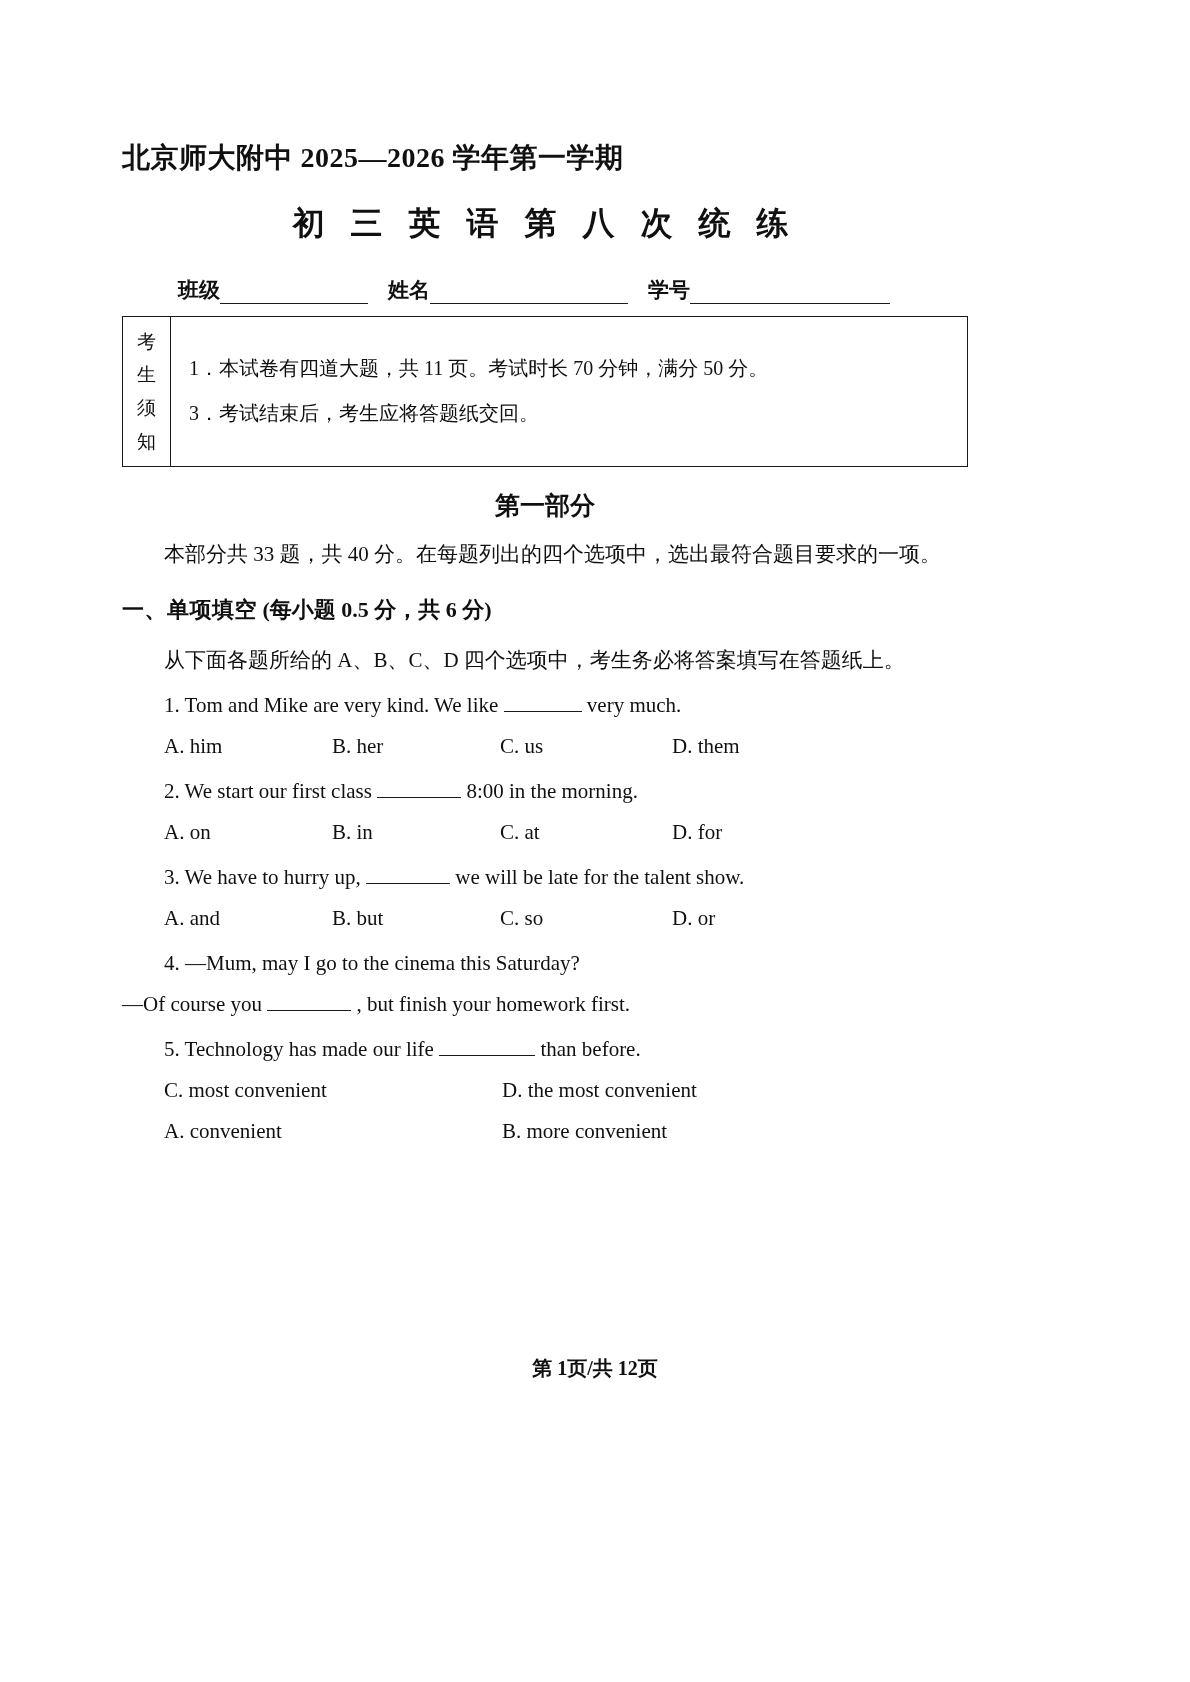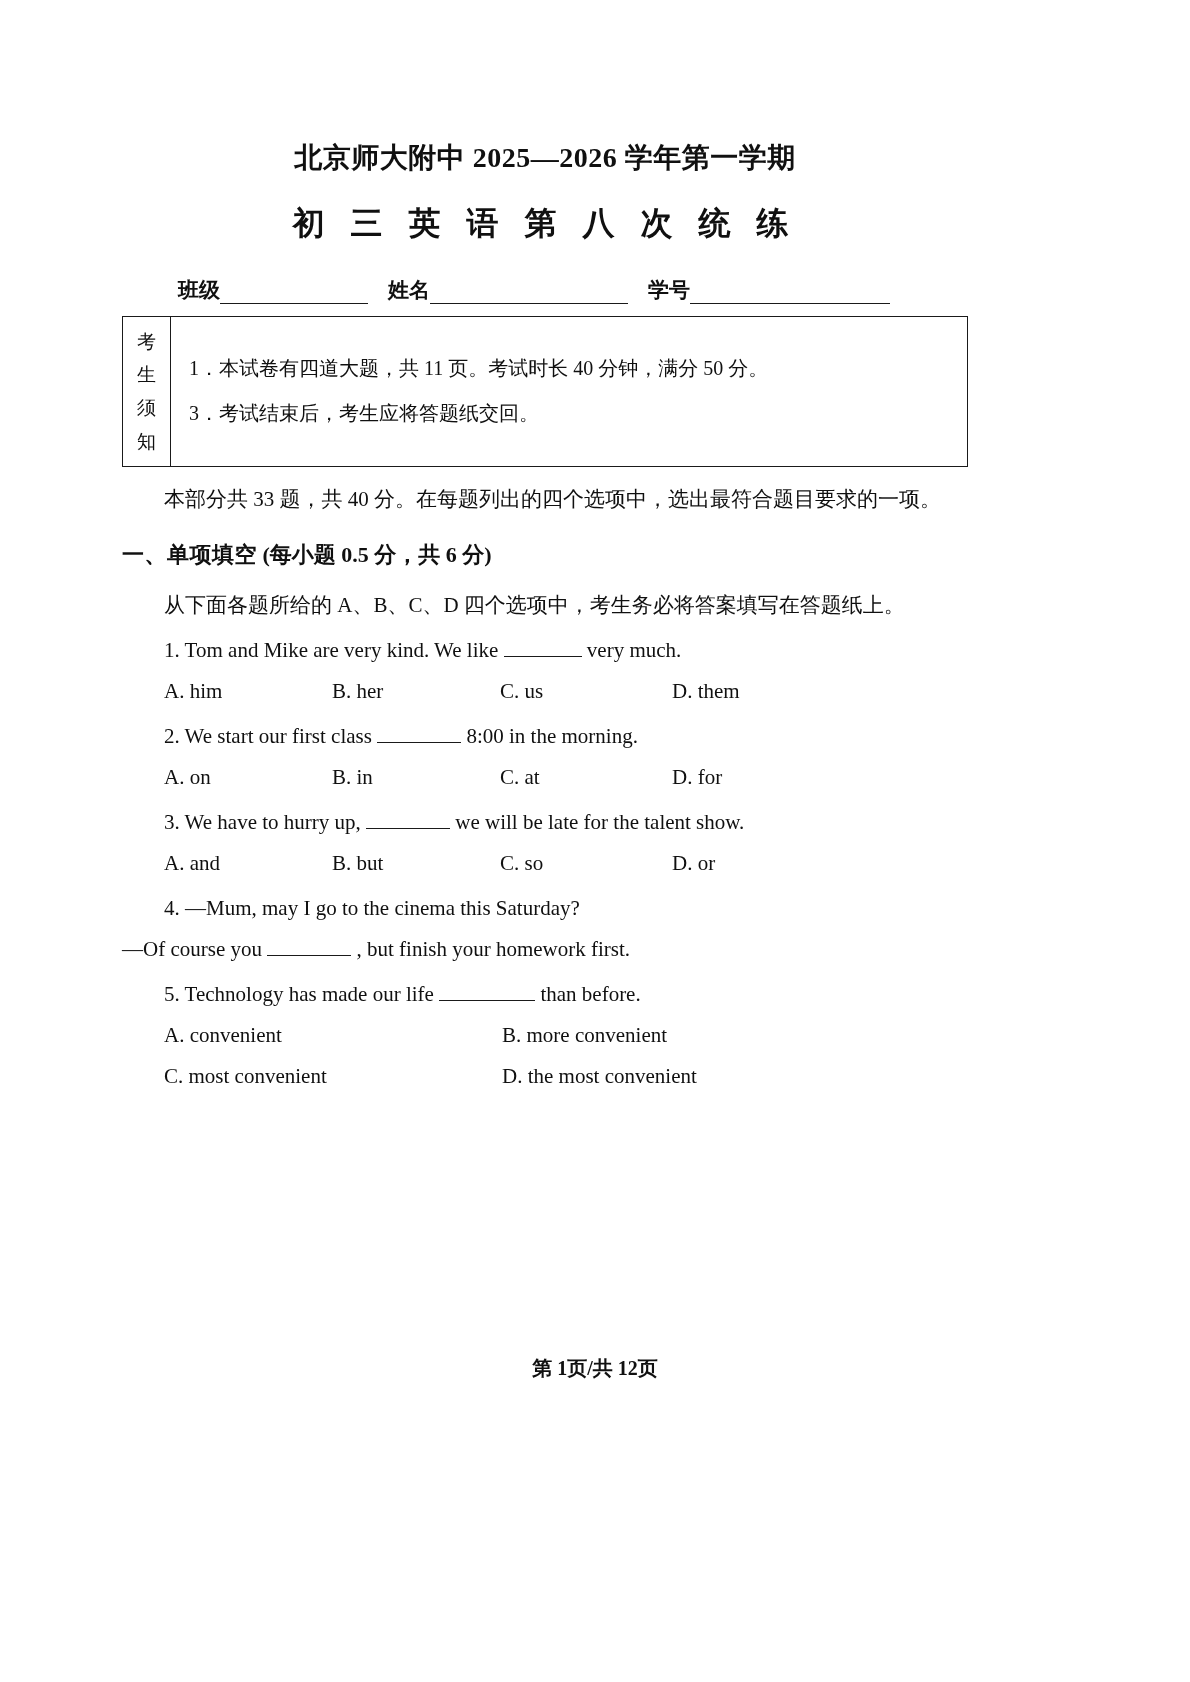--- a/index.html
+++ b/index.html
@@ -25,21 +25,20 @@
   }
   .content {
     position: absolute;
     left: 122px;
     top: 120px;
     width: 846px;
   }
 
   
   .doc-title {
-    text-align: center;
     font-size: 28px;
     font-weight: bold;
     letter-spacing: 0.5px;
     margin: 18px 0 0 0;
     line-height: 1.4;
   }
   .doc-subtitle {
     text-align: center;
     font-size: 32px;
     font-weight: bold;
@@ -201,25 +200,26 @@
     </div>
 
     <div class="notice-box">
       <div class="notice-side">
         <span>考</span>
         <span>生</span>
         <span>须</span>
         <span>知</span>
       </div>
       <div class="notice-body">
-        <div class="notice-item">1．本试卷有四道大题，共 11 页。考试时长 40 分钟，满分 50 分。</div>
+        <div class="notice-item">1．本试卷有四道大题，共 11 页。考试时长 70 分钟，满分 50 分。</div>
         <div class="notice-item">3．考试结束后，考生应将答题纸交回。</div>
       </div>
     </div>
 
+    <div class="part-title">第一部分</div>
     <div class="para indent">本部分共 33 题，共 40 分。在每题列出的四个选项中，选出最符合题目要求的一项。</div>
 
     <div class="section-heading">
       <span class="cn">一、单项填空</span>
       <span>(每小题 0.5 分，共 6 分)</span>
     </div>
     <div class="para indent">从下面各题所给的 A、B、C、D 四个选项中，考生务必将答案填写在答题纸上。</div>
 
     <div class="q-block">
       <div class="q-stem">
@@ -272,25 +272,25 @@
       </div>
     </div>
 
     <div class="q-block">
       <div class="q-stem">
         <span>5. Technology has made our life</span>
         <span class="blank-inline bl-lg"></span>
         <span>than before.</span>
       </div>
       <div class="opts-2">
+        <span class="opt">C. most convenient</span>
+        <span class="opt">D. the most convenient</span>
+      </div>
+      <div class="opts-2">
         <span class="opt">A. convenient</span>
         <span class="opt">B. more convenient</span>
       </div>
-      <div class="opts-2">
-        <span class="opt">C. most convenient</span>
-        <span class="opt">D. the most convenient</span>
-      </div>
     </div>
 
   </div>
 
   <div class="footer">第 1页/共 12页</div>
 </div>
 
 </body></html>

